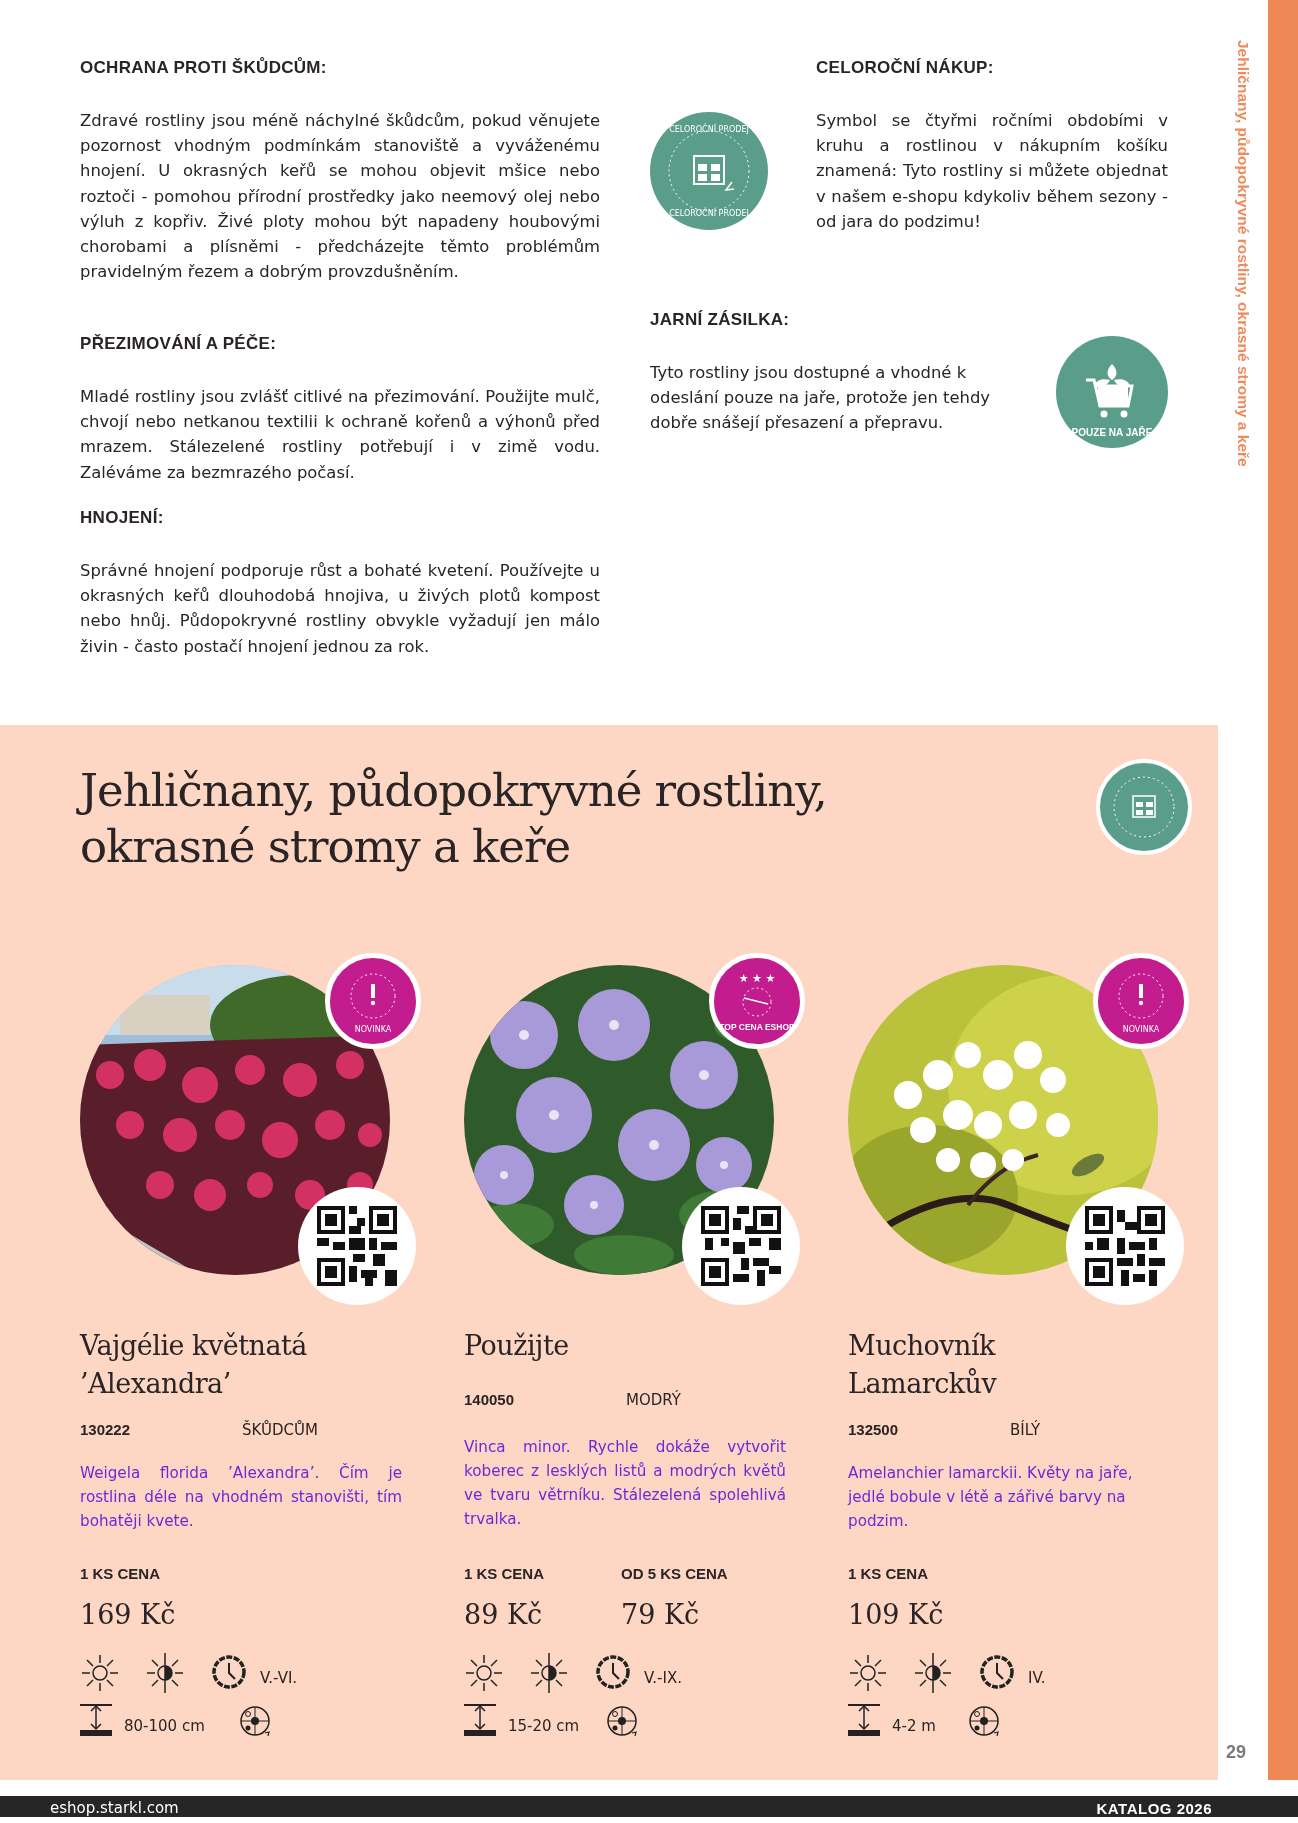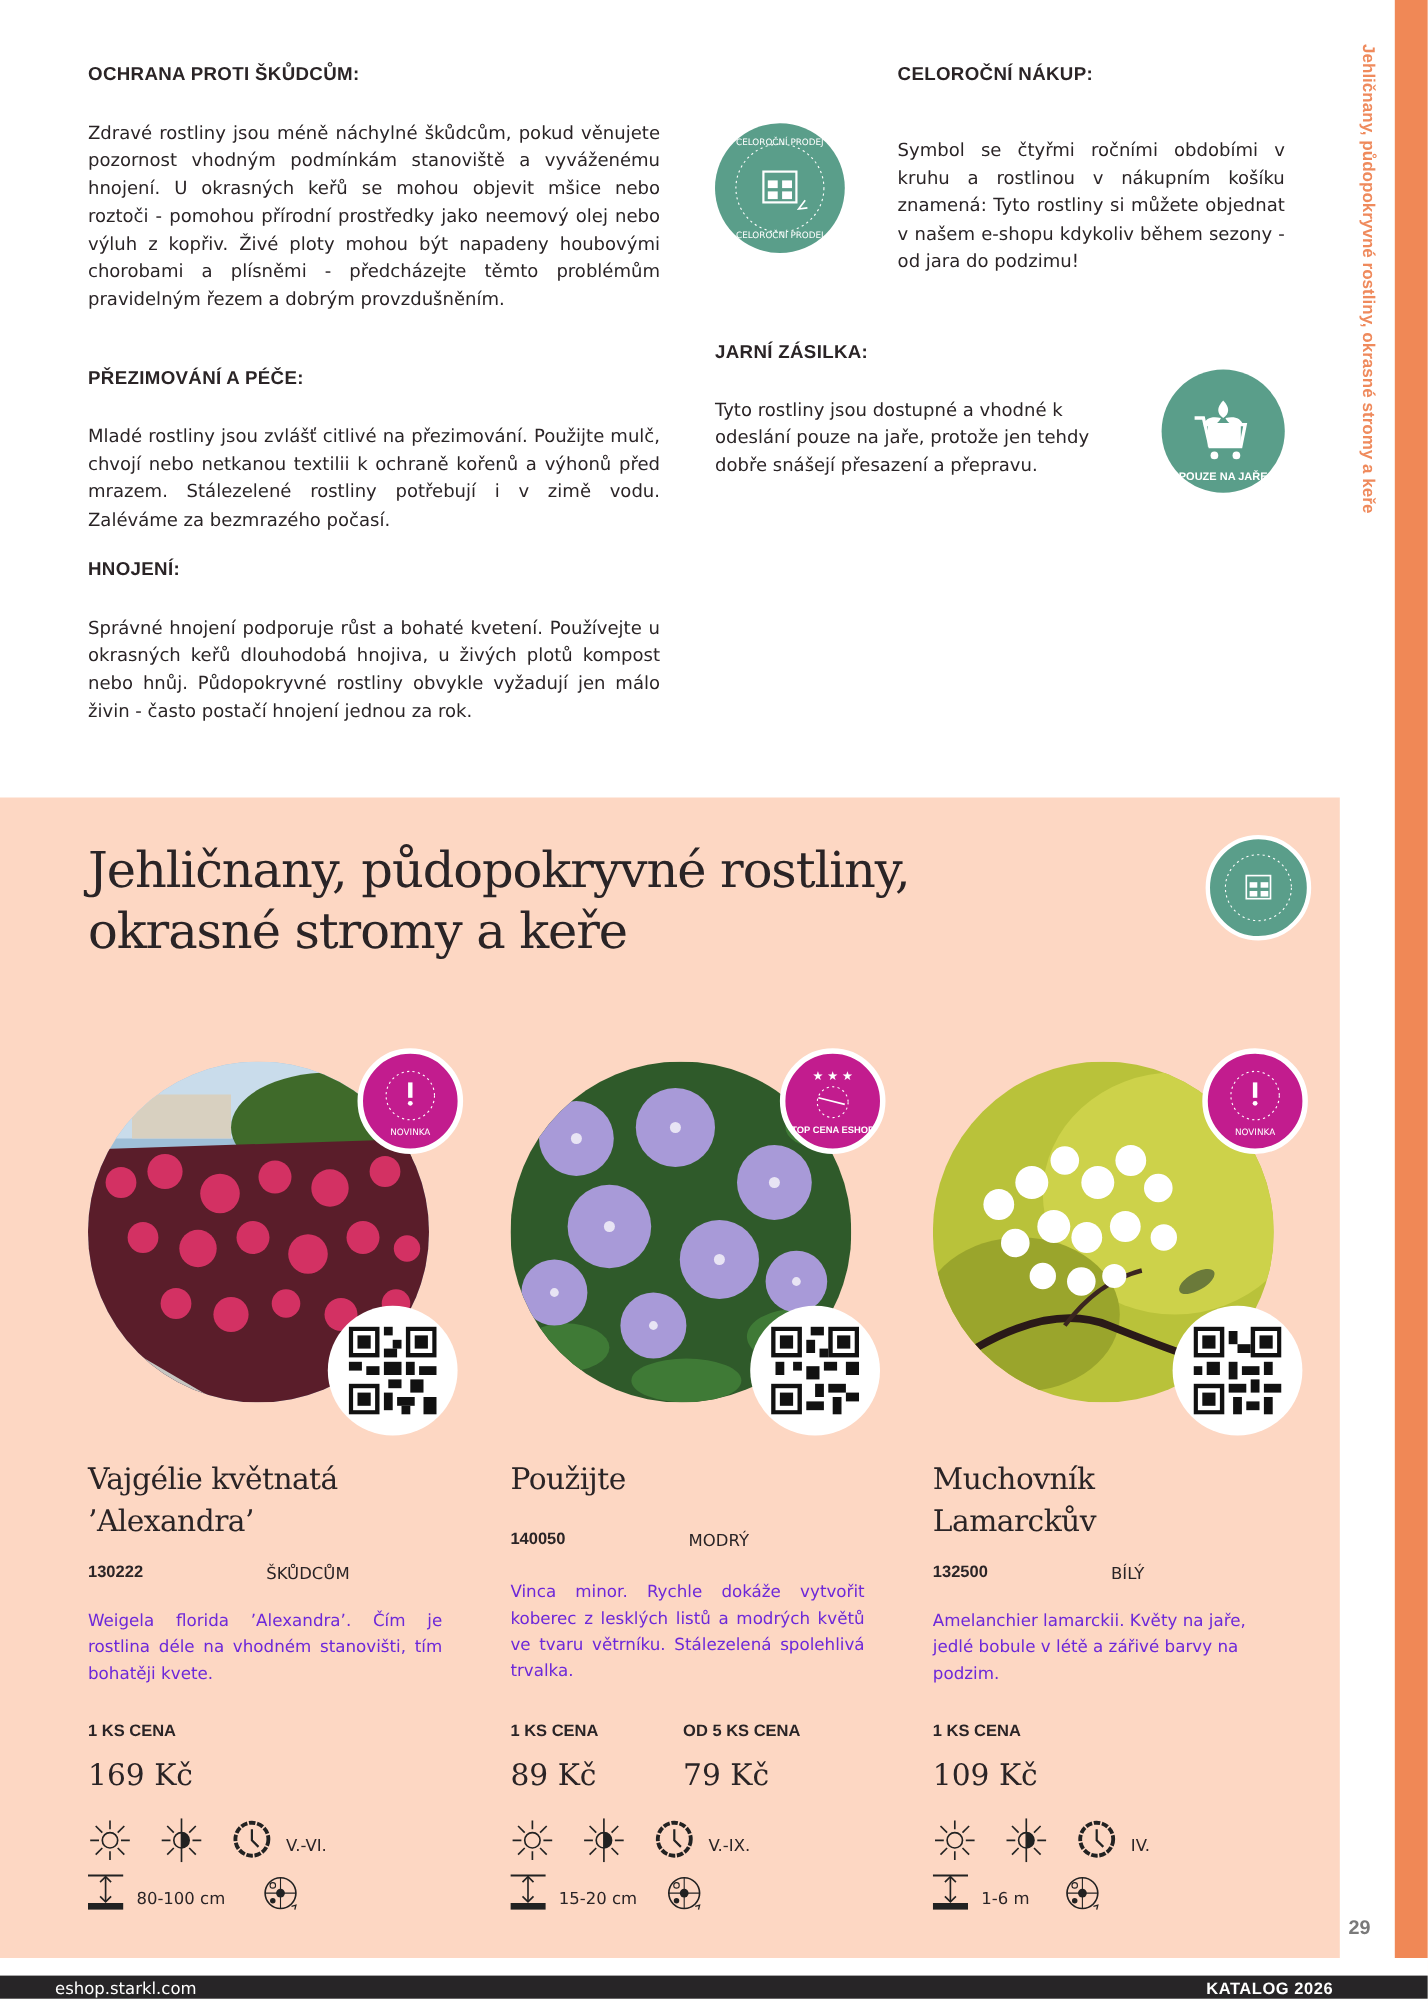--- a/index.html
+++ b/index.html
@@ -71,21 +71,21 @@
     <rect x="48" y="62" width="9" height="7" fill="#fff"></rect>
       <rect x="61" y="62" width="9" height="7" fill="#fff"></rect>
     <path d="M82 70 l-6 8 l8 -1" fill="none" stroke="#fff" stroke-width="1.5"></path>
     <text x="59" y="20" fill="#fff" font-size="8" text-anchor="middle" font-family="DejaVu Sans, sans-serif">CELOROČNÍ PRODEJ</text>
     <text x="59" y="104" fill="#fff" font-size="8" text-anchor="middle" font-family="DejaVu Sans, sans-serif">CELOROČNÍ PRODEJ</text>
   </svg>
 </div>
 
 <div class="info-block" style="left:816px; top:58px; width:352px;">
   <h3>CELOROČNÍ NÁKUP:</h3>
-  <p style="margin-top:46px;">Symbol se čtyřmi ročními obdobími v kruhu a rostlinou v nákupním košíku znamená: Tyto rostliny si můžete objednat v našem e-shopu kdykoliv během sezony - od jara do podzimu!</p>
+  <p style="margin-top:30px;">Symbol se čtyřmi ročními obdobími v kruhu a rostlinou v nákupním košíku znamená: Tyto rostliny si můžete objednat v našem e-shopu kdykoliv během sezony - od jara do podzimu!</p>
 </div>
 
 <div class="info-block" style="left:650px; top:310px; width:360px;">
   <h3>JARNÍ ZÁSILKA:</h3>
   <p style="margin-top:30px; text-align:left;">Tyto rostliny jsou dostupné a vhodné k odeslání pouze na jaře, protože jen tehdy dobře snášejí přesazení a přepravu.</p>
 </div>
 
 <div class="badge-green" style="left:1056px; top:336px; width:112px; height:112px;">
   <svg width="112" height="112" viewBox="0 0 112 112">
     <path d="M56 28 c-6 6 -6 12 0 16 c6 -4 6 -10 0 -16z" fill="#fff"></path>
@@ -481,21 +481,21 @@
         </svg>
       <div class="ico-text" style="left:180px; top:16px;">IV.</div>
     </div>
     <div class="icons-row2" style="top:738px;">
       <svg class="ico" style="left:0;top:0;" width="34" height="34" viewBox="0 0 34 34">
           <line x1="0" y1="2" x2="32" y2="2" stroke="#222" stroke-width="2"></line>
           <rect x="0" y="27" width="32" height="6" fill="#222"></rect>
           <line x1="16" y1="3" x2="16" y2="26" stroke="#222" stroke-width="1.5"></line>
           <path d="M11 8 L16 3 L21 8 M11 21 L16 26 L21 21" fill="none" stroke="#222" stroke-width="1.5"></path>
         </svg>
-      <div class="ico-text" style="left:44px; top:14px;">1-6 m</div>
+      <div class="ico-text" style="left:44px; top:14px;">4-2 m</div>
       <svg class="ico" style="left:118px;top:0;" width="36" height="36" viewBox="0 0 36 36">
           <circle cx="18" cy="18" r="14" fill="none" stroke="#222" stroke-width="1.5"></circle>
           <line x1="18" y1="4" x2="18" y2="32" stroke="#222" stroke-width="1"></line>
           <line x1="4" y1="18" x2="32" y2="18" stroke="#222" stroke-width="1"></line>
           <circle cx="18" cy="18" r="4" fill="#222"></circle>
           <circle cx="11" cy="11" r="2.5" fill="none" stroke="#222"></circle>
           <circle cx="11" cy="25" r="2.5" fill="#222"></circle>
           <path d="M28 30 l4 -1 l-1 4" fill="none" stroke="#222" stroke-width="1.2"></path>
         </svg>
     </div>

